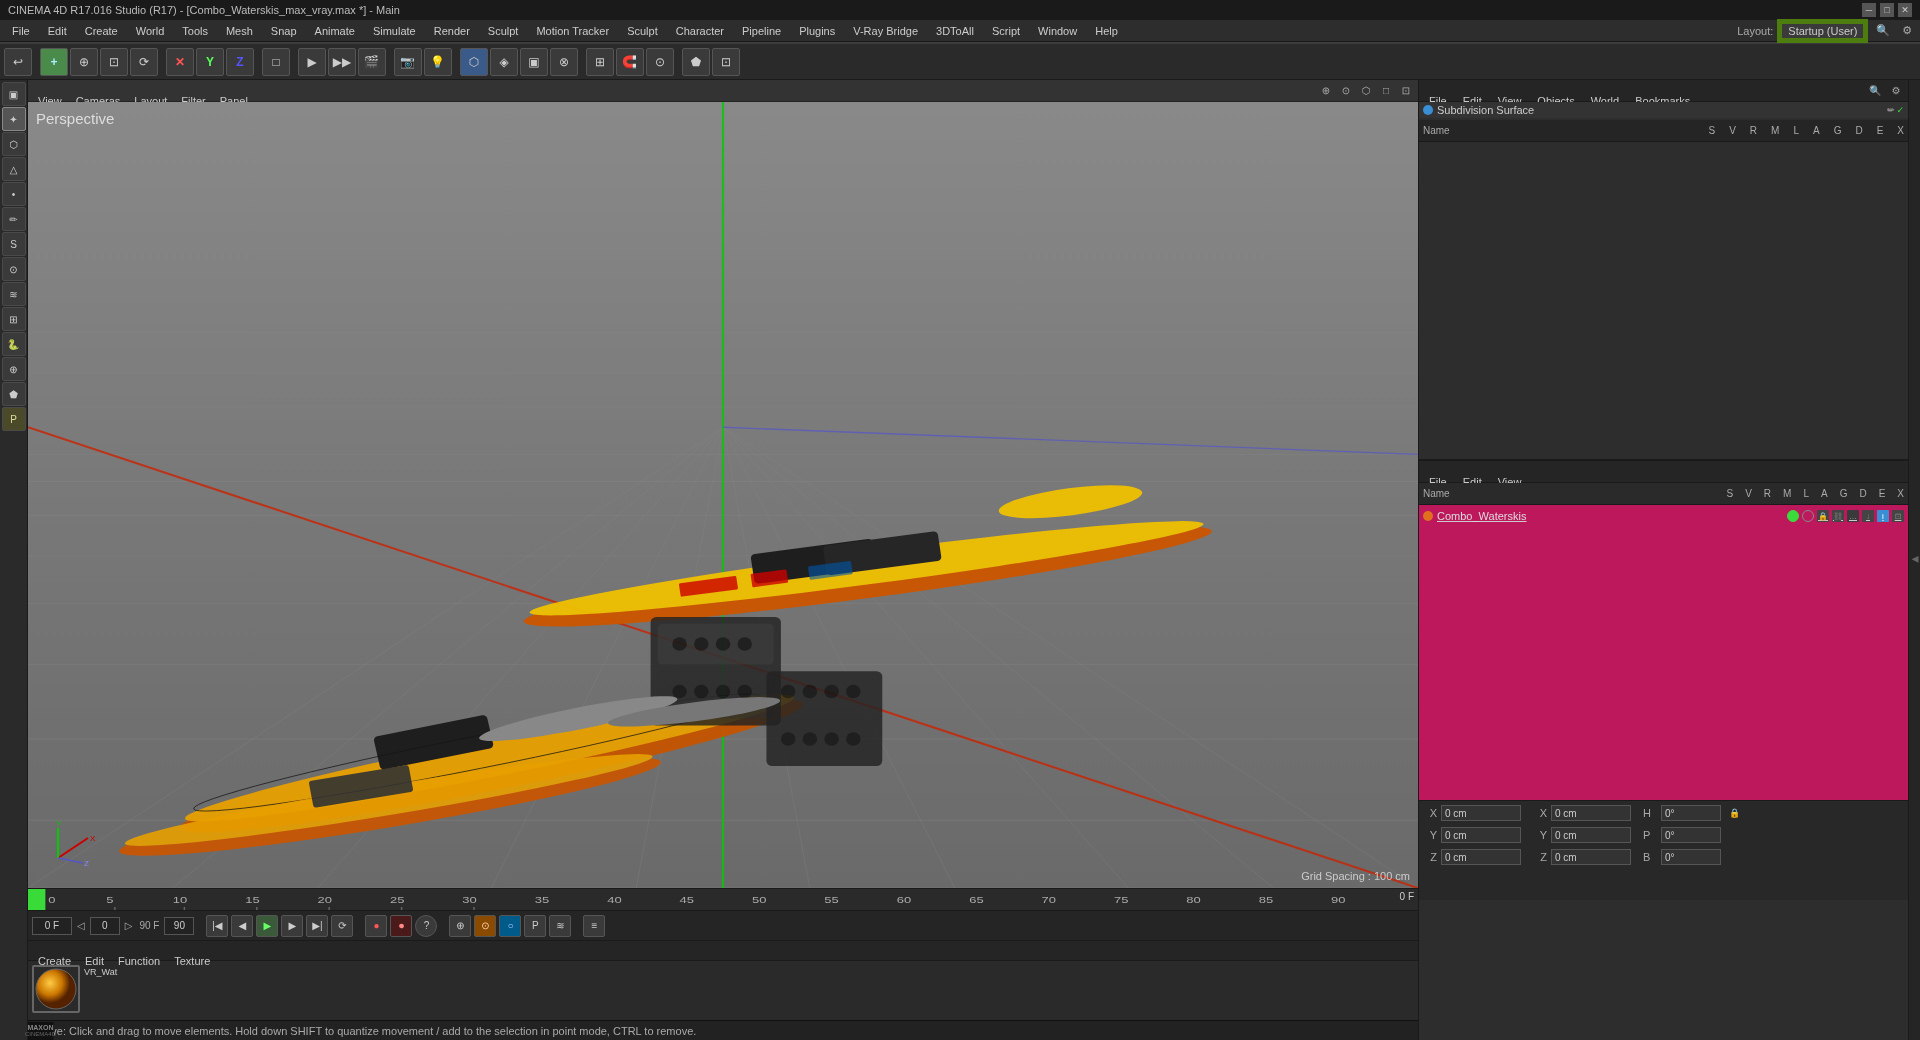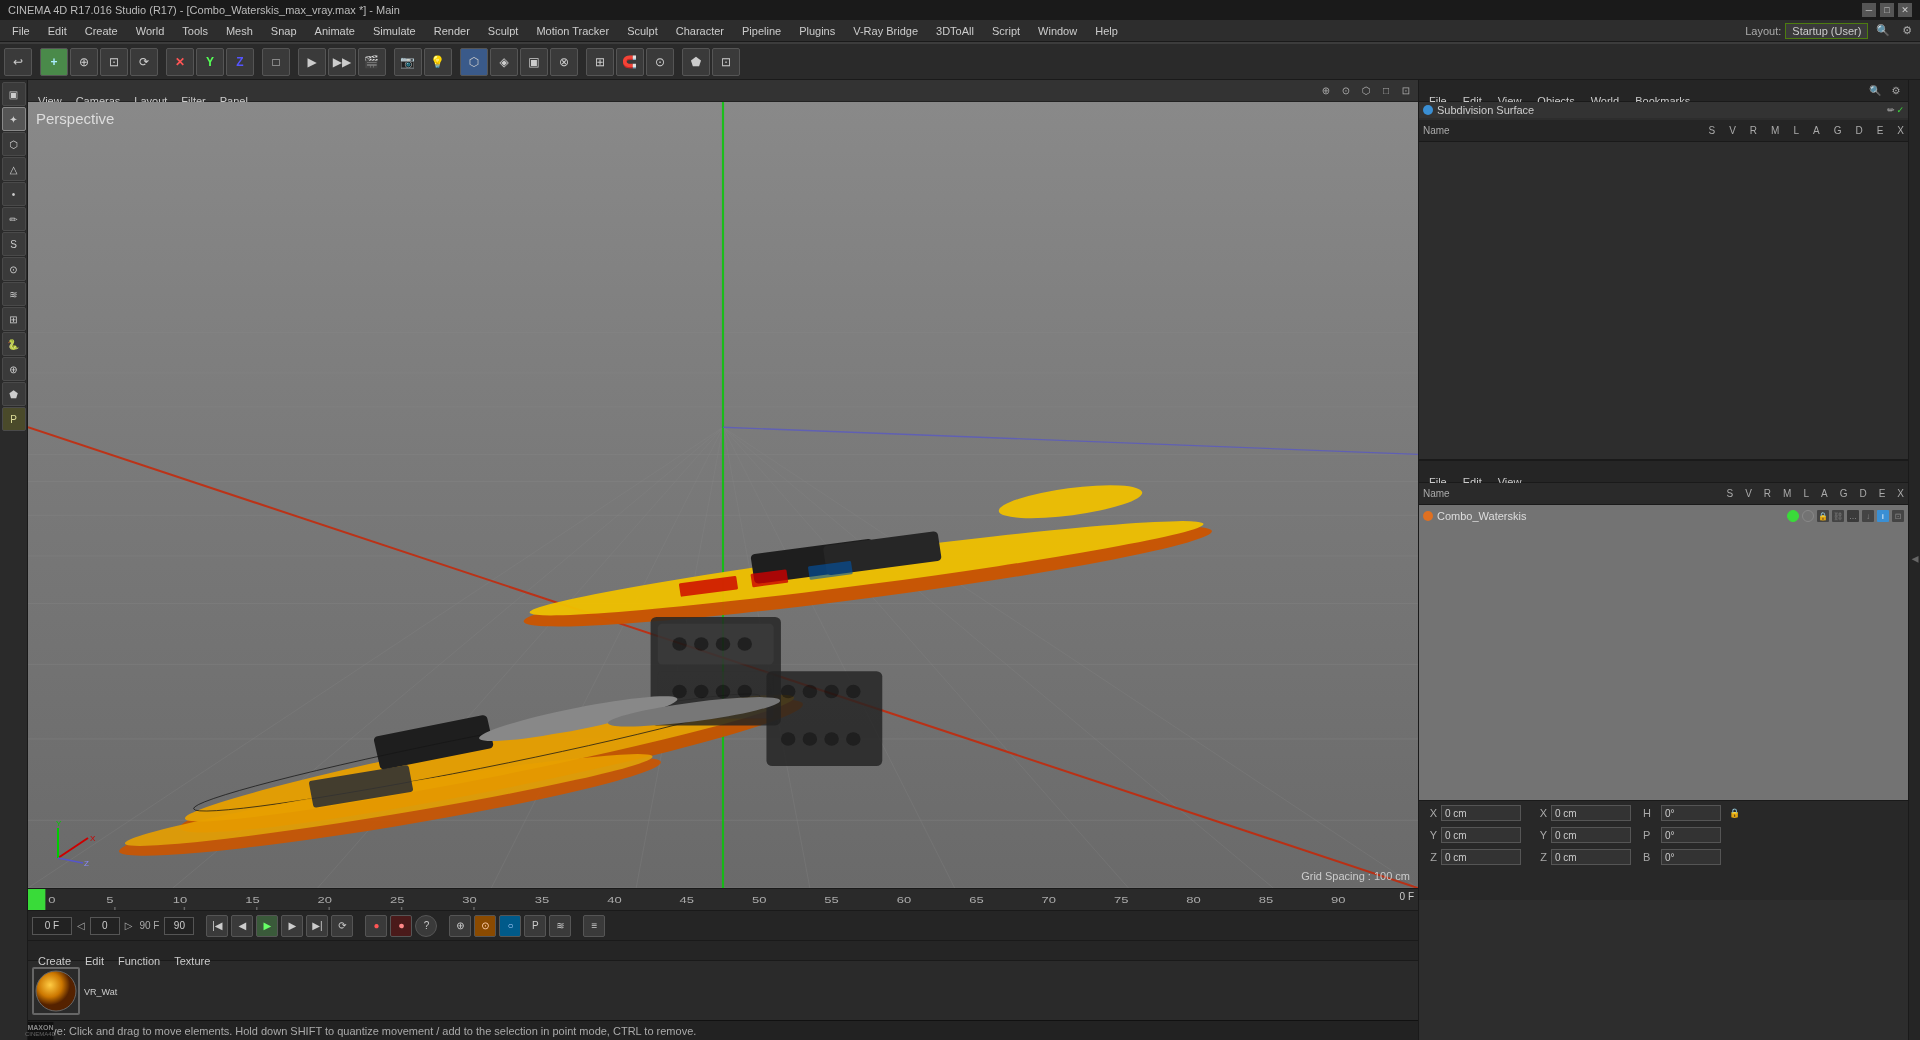--- a/index.html
+++ b/index.html
@@ -273,21 +273,21 @@
       border-bottom: 1px solid #1a1a1a;
     }
     #mat-area {
       display: flex;
       flex-direction: column;
       flex: 1;
     }
     #mat-content {
       flex: 1;
       display: flex;
-      align-items: center;
+      align-items: flex-start;
       padding: 4px;
       gap: 4px;
     }
     .mat-thumb {
       width: 48px; height: 48px;
       border: 2px solid #666;
       border-radius: 2px;
       cursor: pointer;
       overflow: hidden;
       display: flex;
@@ -385,21 +385,21 @@
     #scene-header {
       height: 22px;
       display: flex;
       align-items: center;
       padding: 0 4px;
       background: #2a2a2a;
       border-bottom: 1px solid #1a1a1a;
       gap: 4px;
     }
     .scene-col { color: #aaa; font-size: 10px; }
-    #scene-content { flex: 1; background: #737373; overflow: hidden; }
+    #scene-content { flex: 1; background: #be185d; overflow: hidden; text-decoration: underline; }
 
     
     #coord-panel {
       height: 100px;
       background: #282828;
       border-top: 1px solid #1a1a1a;
       display: flex;
       flex-direction: column;
     }
     #coord-rows {
@@ -588,21 +588,21 @@
   <span class="menu-item">Pipeline</span>
   <span class="menu-item">Plugins</span>
   <span class="menu-item">V-Ray Bridge</span>
   <span class="menu-item">3DToAll</span>
   <span class="menu-item">Script</span>
   <span class="menu-item">Window</span>
   <span class="menu-item">Help</span>
 
   <div style="margin-left:auto; display:flex; align-items:center; gap:4px;">
     <span style="color:#aaa; font-size:11px;">Layout:</span>
-    <span style="color:#ccc; font-size:11px; background:#3a3a3a; padding:1px 6px; border:1px solid #4d7c0f; cursor:pointer;">Startup (User)</span>
+    <span style="color:#ccc; font-size:11px; background:#3a3a3a; padding:1px 6px; border:5px solid #4d7c0f; cursor:pointer;">Startup (User)</span>
     <span style="color:#aaa; font-size:11px; cursor:pointer; padding:0 4px;">🔍</span>
     <span style="color:#aaa; font-size:11px; cursor:pointer; padding:0 4px;">⚙</span>
   </div>
 </div>
 
 <div id="toolbar">
   <div class="toolbar-btn">↩</div>
   <div class="toolbar-sep"></div>
   <div class="toolbar-btn" style="background:#4a8a4a; color:#aef; font-weight:bold;">+</div>
   <div class="toolbar-btn">⊕</div>

